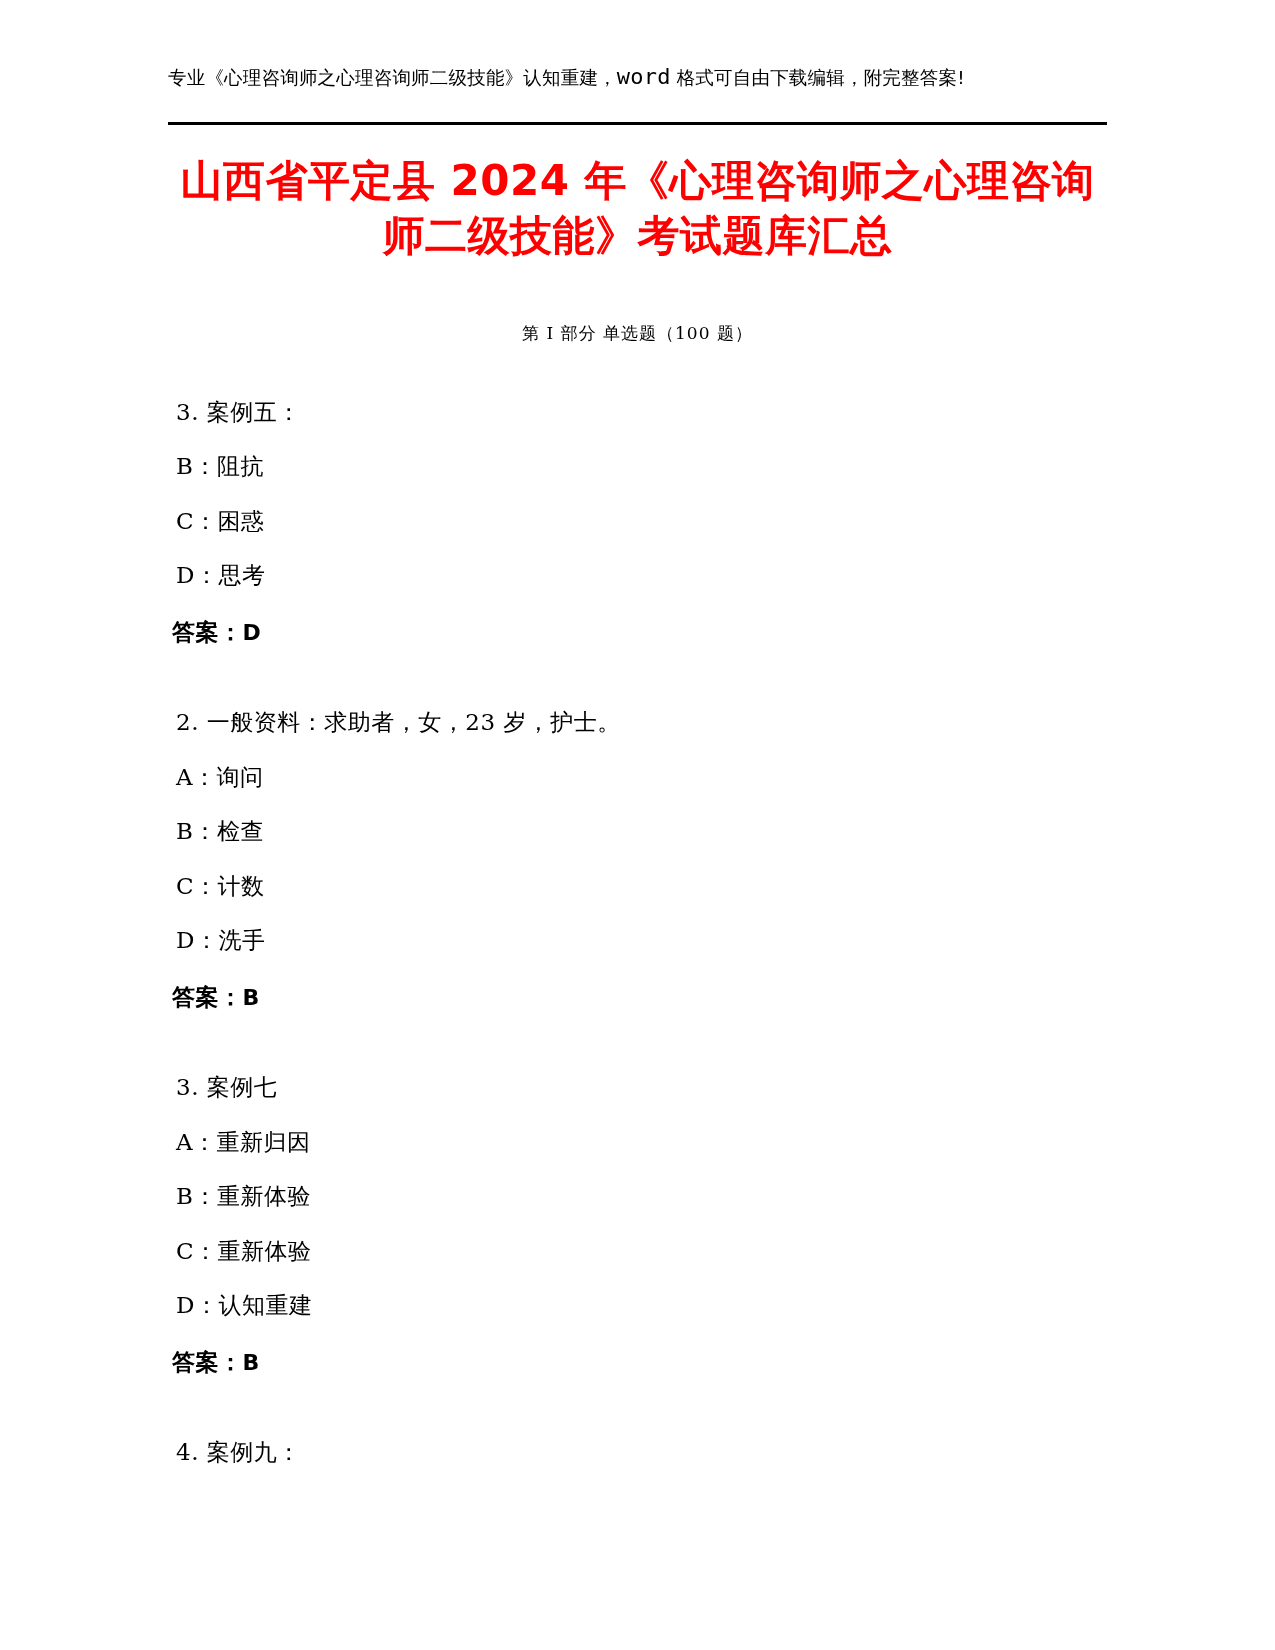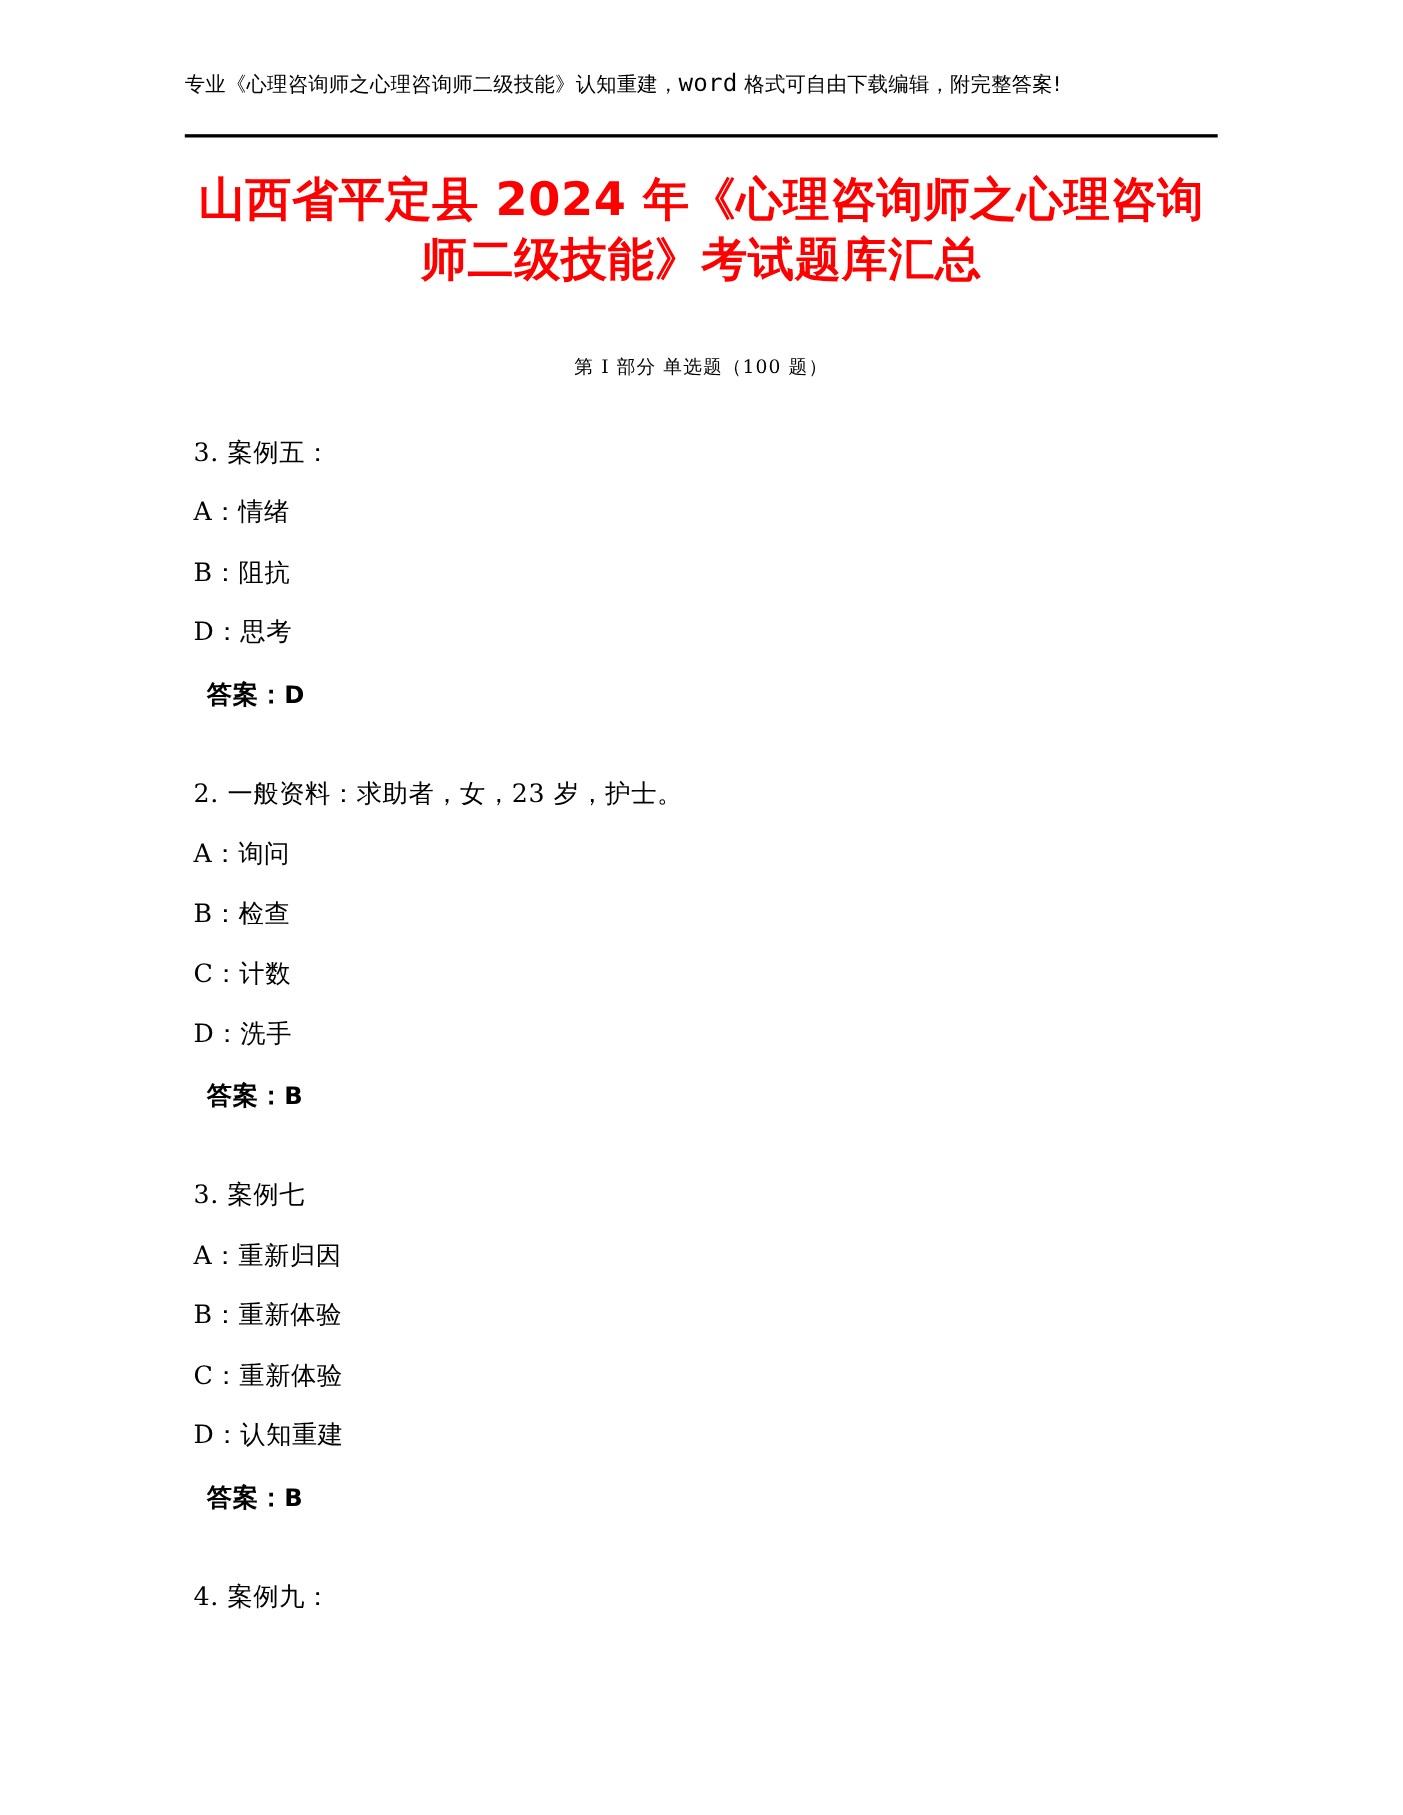--- a/index.html
+++ b/index.html
@@ -66,21 +66,21 @@
     line-height: 1.5;
     letter-spacing: 0.5px;
     margin-top: 20px;
     margin-left: 8px;
   }
   .q-answer {
     font-size: 23px;
     line-height: 1.5;
     letter-spacing: 0.5px;
     margin-top: 22px;
-    margin-left: 20px;
+    margin-left: 4px;
     font-weight: bold;
   }
   .q-answer .ans-val {
     font-family: "DejaVu Sans", "Liberation Sans", sans-serif;
     font-weight: bold;
     font-size: 22px;
   }
   .q-first { margin-top: 50px; }
   .spacer-bottom { height: 120px; }
 </style>
@@ -94,22 +94,22 @@
   </div>
 
   <div class="rule"></div>
 
   <h1 class="doc-title">山西省平定县 2024 年《心理咨询师之心理咨询师二级技能》考试题库汇总</h1>
 
   <div class="section-heading">第 I 部分  单选题（100 题）</div>
 
   <div class="question-block q-first">
     <div class="q-stem">3. 案例五：</div>
-    <div class="q-option">A：情绪</div>
     <div class="q-option">B：阻抗</div>
+    <div class="q-option">C：困惑</div>
     <div class="q-option">D：思考</div>
     <div class="q-answer"><span>答案：</span><span class="ans-val">D</span></div>
   </div>
 
   <div class="question-block">
     <div class="q-stem">2. 一般资料：求助者，女，23 岁，护士。</div>
     <div class="q-option">A：询问</div>
     <div class="q-option">B：检查</div>
     <div class="q-option">C：计数</div>
     <div class="q-option">D：洗手</div>

